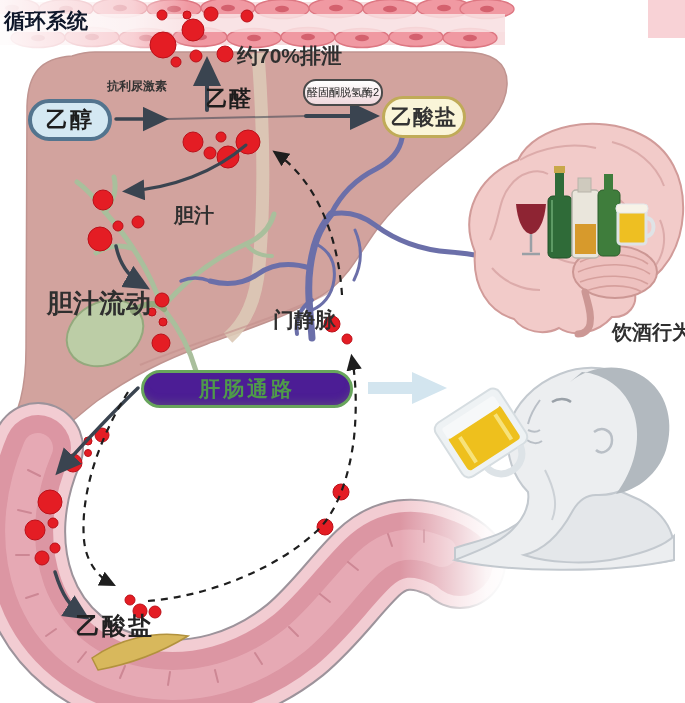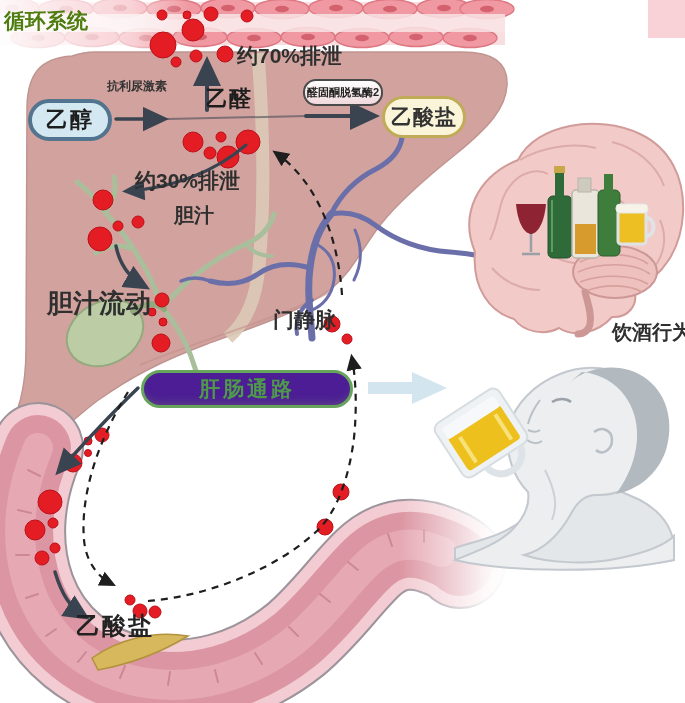--- a/index.html
+++ b/index.html
@@ -1,29 +1,29 @@
 <!DOCTYPE html>
 <html><head>
 <meta charset="utf-8">
 <style>
   html,body{margin:0;padding:0;background:#fff;}
   #canvas{position:relative;width:685px;height:703px;background:#fff;overflow:hidden;
           font-family:"Liberation Sans","DejaVu Sans",sans-serif;}
   #art{position:absolute;left:0;top:0;}
   .label{position:absolute;white-space:nowrap;color:#2f2f2f;font-weight:600;line-height:1.05;}
-  .lbl-circ{left:4px;top:10px;font-size:21px;color:#4d7c0f;}
+  .lbl-circ{left:4px;top:10px;font-size:21px;color:#0f172a;}
   .lbl-ex70{left:237px;top:45px;font-size:21px;}
   .lbl-adh{left:107px;top:80px;font-size:12px;font-weight:700;color:#333;}
   .box-ethanol{position:absolute;left:28px;top:99px;width:84px;height:42px;border:4px solid #53748e;
     border-radius:22px;background:#d4e8f2;display:flex;align-items:center;justify-content:center;
     font-size:22px;font-weight:600;color:#1d1d1d;letter-spacing:2px;box-sizing:border-box;}
   .lbl-acetaldehyde{left:206px;top:87px;font-size:22px;color:#1d1d1d;letter-spacing:1px;}
   .box-aldh2{position:absolute;left:303px;top:79px;width:80px;height:27px;border:2px solid #4a4a4a;
     background:linear-gradient(#ffffff,#f0d9dd);display:flex;align-items:center;justify-content:center;
-    font-size:11px;font-weight:700;color:#222;box-sizing:border-box;border-radius:13px;}
+    font-size:11px;font-weight:400;color:#222;box-sizing:border-box;border-radius:13px;}
   .box-acetate{position:absolute;left:382px;top:96px;width:84px;height:42px;border:3px solid #c0ab58;
     border-radius:21px;background:#faf5d8;display:flex;align-items:center;justify-content:center;
     font-size:21px;font-weight:600;color:#333;letter-spacing:1px;box-sizing:border-box;}
   .lbl-ex30{left:135px;top:170px;font-size:21px;}
   .lbl-bile{left:130px;top:205px;font-size:20px;margin-left:44px;}
   .lbl-bileflow{left:47px;top:290px;font-size:26px;}
   .lbl-portal{left:273px;top:309px;font-size:21px;}
   .pill-gut{position:absolute;left:141px;top:370px;width:212px;height:38px;border:3.5px solid #68a55c;
     border-radius:20px;background:#4c1d95;display:flex;align-items:center;justify-content:center;
     font-size:21px;font-weight:700;color:#4f9a4a;letter-spacing:3px;box-sizing:border-box;
@@ -288,21 +288,20 @@
 <div class="box-ethanol">
       <span>乙醇</span>
     </div>
 <div class="label lbl-acetaldehyde">乙醛</div>
 <div class="box-aldh2">
       <span>醛固酮脱氢酶2</span>
     </div>
 <div class="box-acetate">
       <span>乙酸盐</span>
     </div>
-<div class="label lbl-ex30">约30%排泄</div>
 <div class="label lbl-bile">胆汁</div>
 <div class="label lbl-bileflow">胆汁流动</div>
 <div class="label lbl-portal">门静脉</div>
 <div class="pill-gut">
       <span>肝肠通路</span>
     </div>
 <div class="label lbl-drinking">饮酒行为</div>
 <div class="label lbl-acetategut">乙酸盐</div>
 
 </div>

